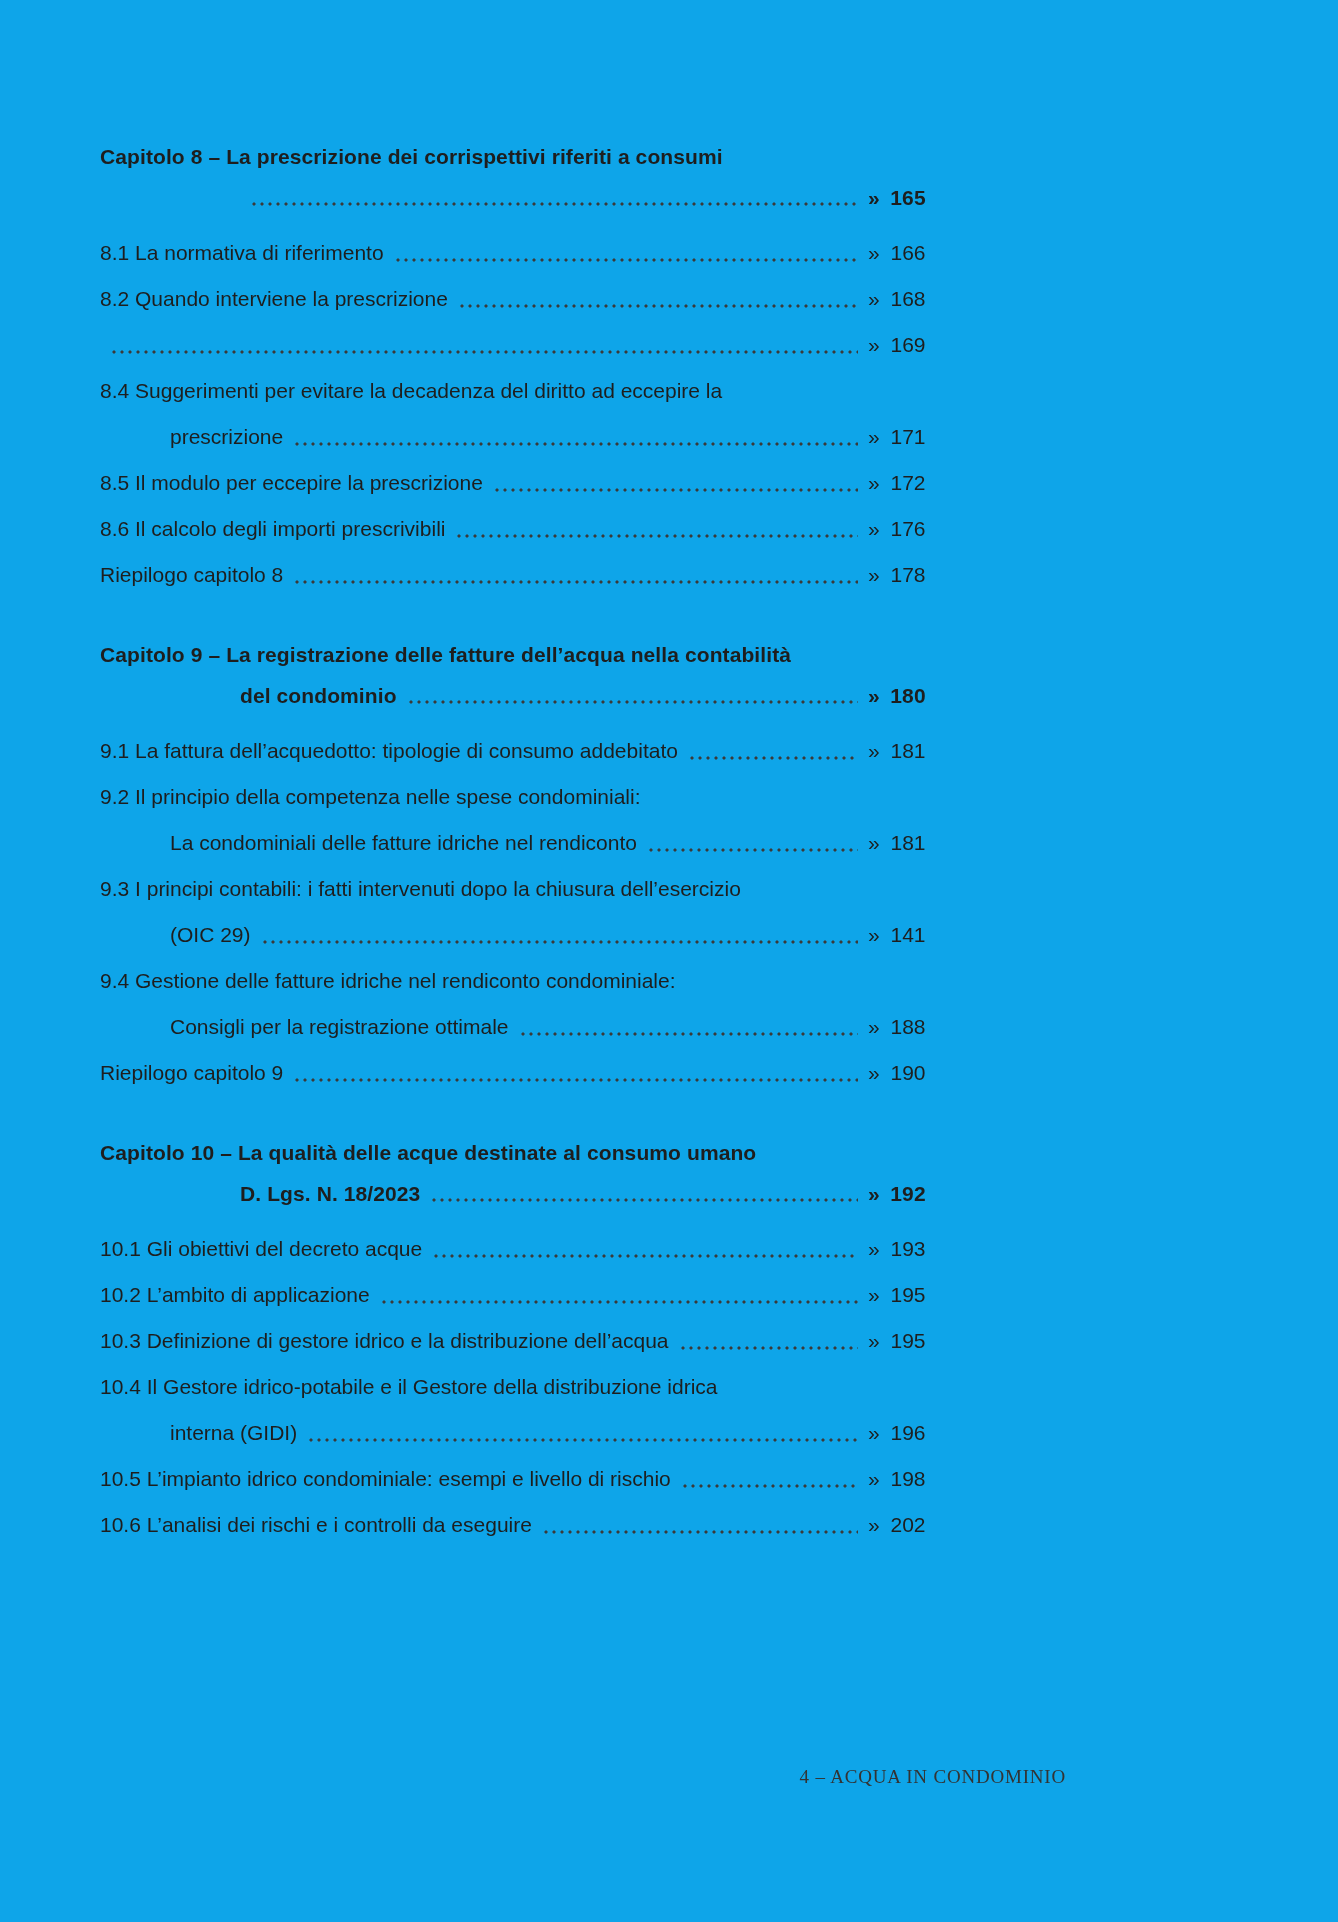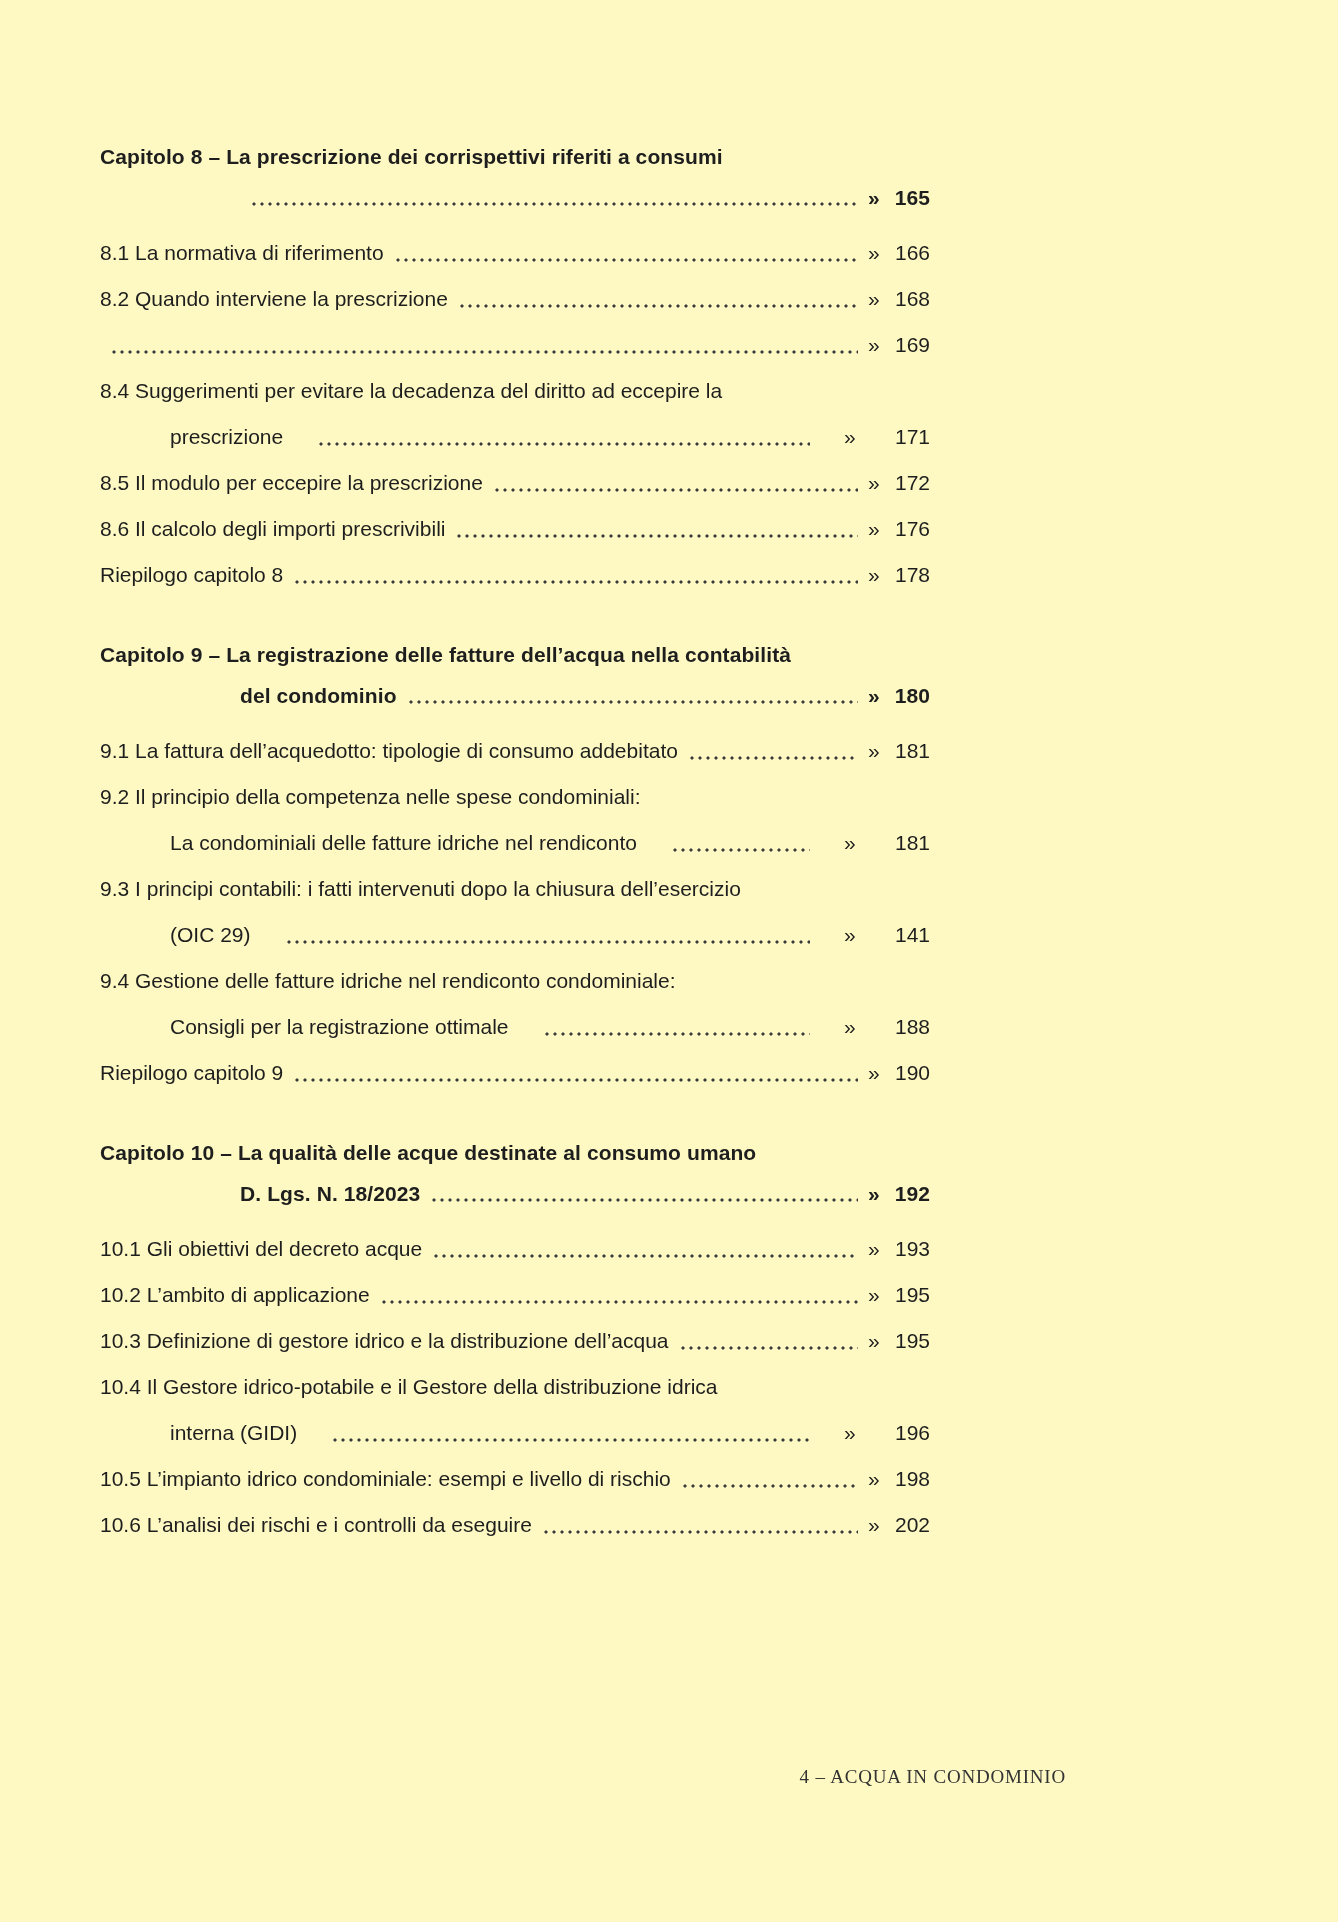--- a/index.html
+++ b/index.html
@@ -8,21 +8,21 @@
     font-family: "Liberation Sans", "DejaVu Sans", sans-serif;
     color: #1e1e1e;
     position: relative;
     overflow: hidden;
   }
   .page {
     width: 1338px;
     height: 1922px;
     padding: 136px 0 0 100px;
     position: relative;
-    background: #fef9c3;
+    background: #0ea5e9;
   }
   .toc { width: 830px; }
   .toc-section { margin-top: 36px; }
   .toc-section:first-child { margin-top: 0; }
 
   .toc-line {
     display: flex;
     align-items: baseline;
     font-size: 21px;
     line-height: 46px;
@@ -31,38 +31,38 @@
   .heading .toc-line {
     font-weight: 700;
     line-height: 41px;
     letter-spacing: 0.1px;
   }
   .entries { margin-top: 12px; }
 
   .ind-0 { margin-left: 0; }
   .ind-1 { margin-left: 140px; }
   .ind-2 { }
-  .ind-3 { margin-left: 70px; gap: 24px; }
+  .ind-3 { margin-left: 70px; }
 
   .txt { white-space: nowrap; flex: 0 0 auto; }
 
   .leader {
     flex: 1 1 auto;
     align-self: stretch;
     min-width: 14px;
     margin: 0 10px 0 10px;
     background-image: radial-gradient(circle at 4px 4px, #3a3a3a 1.35px, transparent 1.8px);
     background-size: 8px 8px;
     background-repeat: repeat-x;
     background-position: left 0 bottom 12px;
   }
   .heading .leader { background-position: left 0 bottom 10px; }
 
   .mark { flex: 0 0 auto; width: 12px; text-align: left; }
-  .pagenum { flex: 0 0 auto; width: 44px; margin-left: 6px; text-align: right; }
+  .pagenum { flex: 0 0 auto; width: 44px; margin-left: 6px; text-align: center; }
 
   .footer {
     position: absolute;
     top: 1766px;
     left: 0;
     width: 1066px;
     text-align: right;
     font-family: "Liberation Serif", "DejaVu Serif", serif;
     font-size: 19px;
     letter-spacing: 0.8px;

